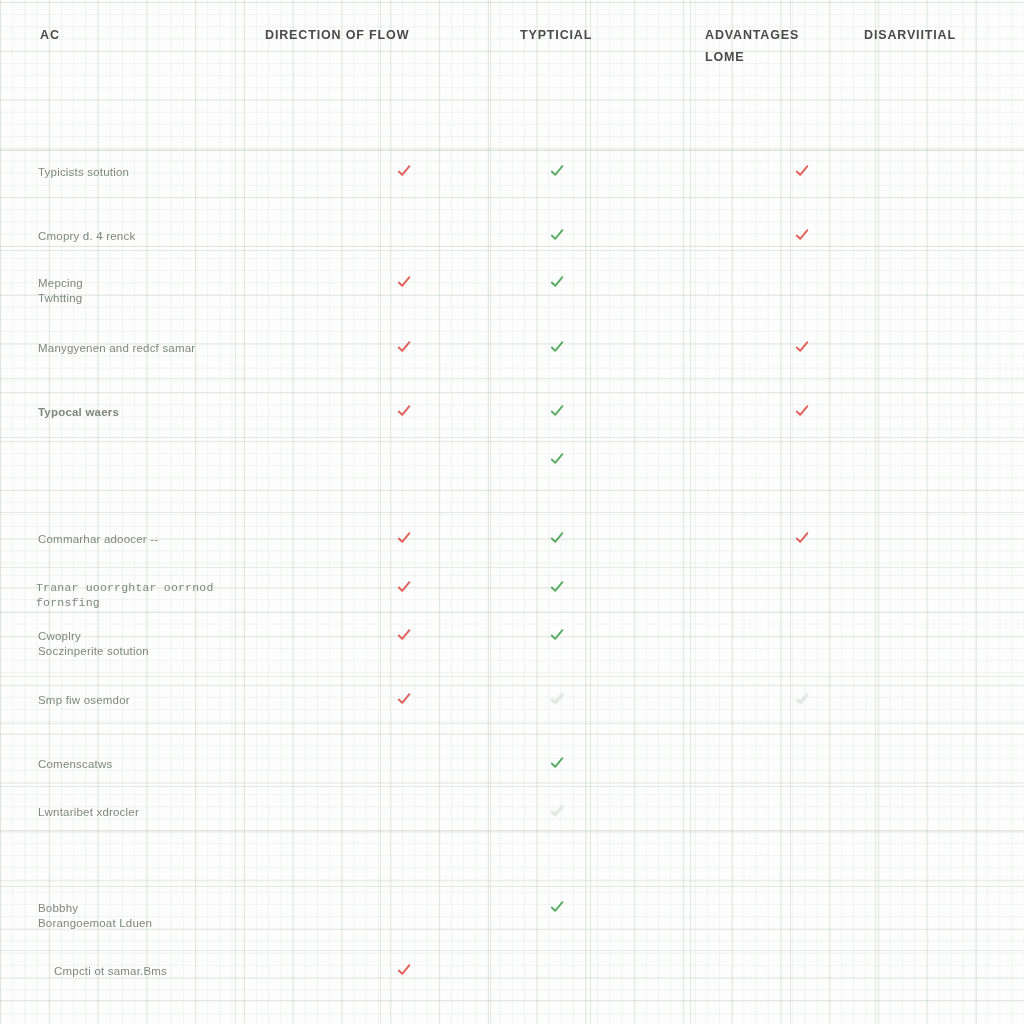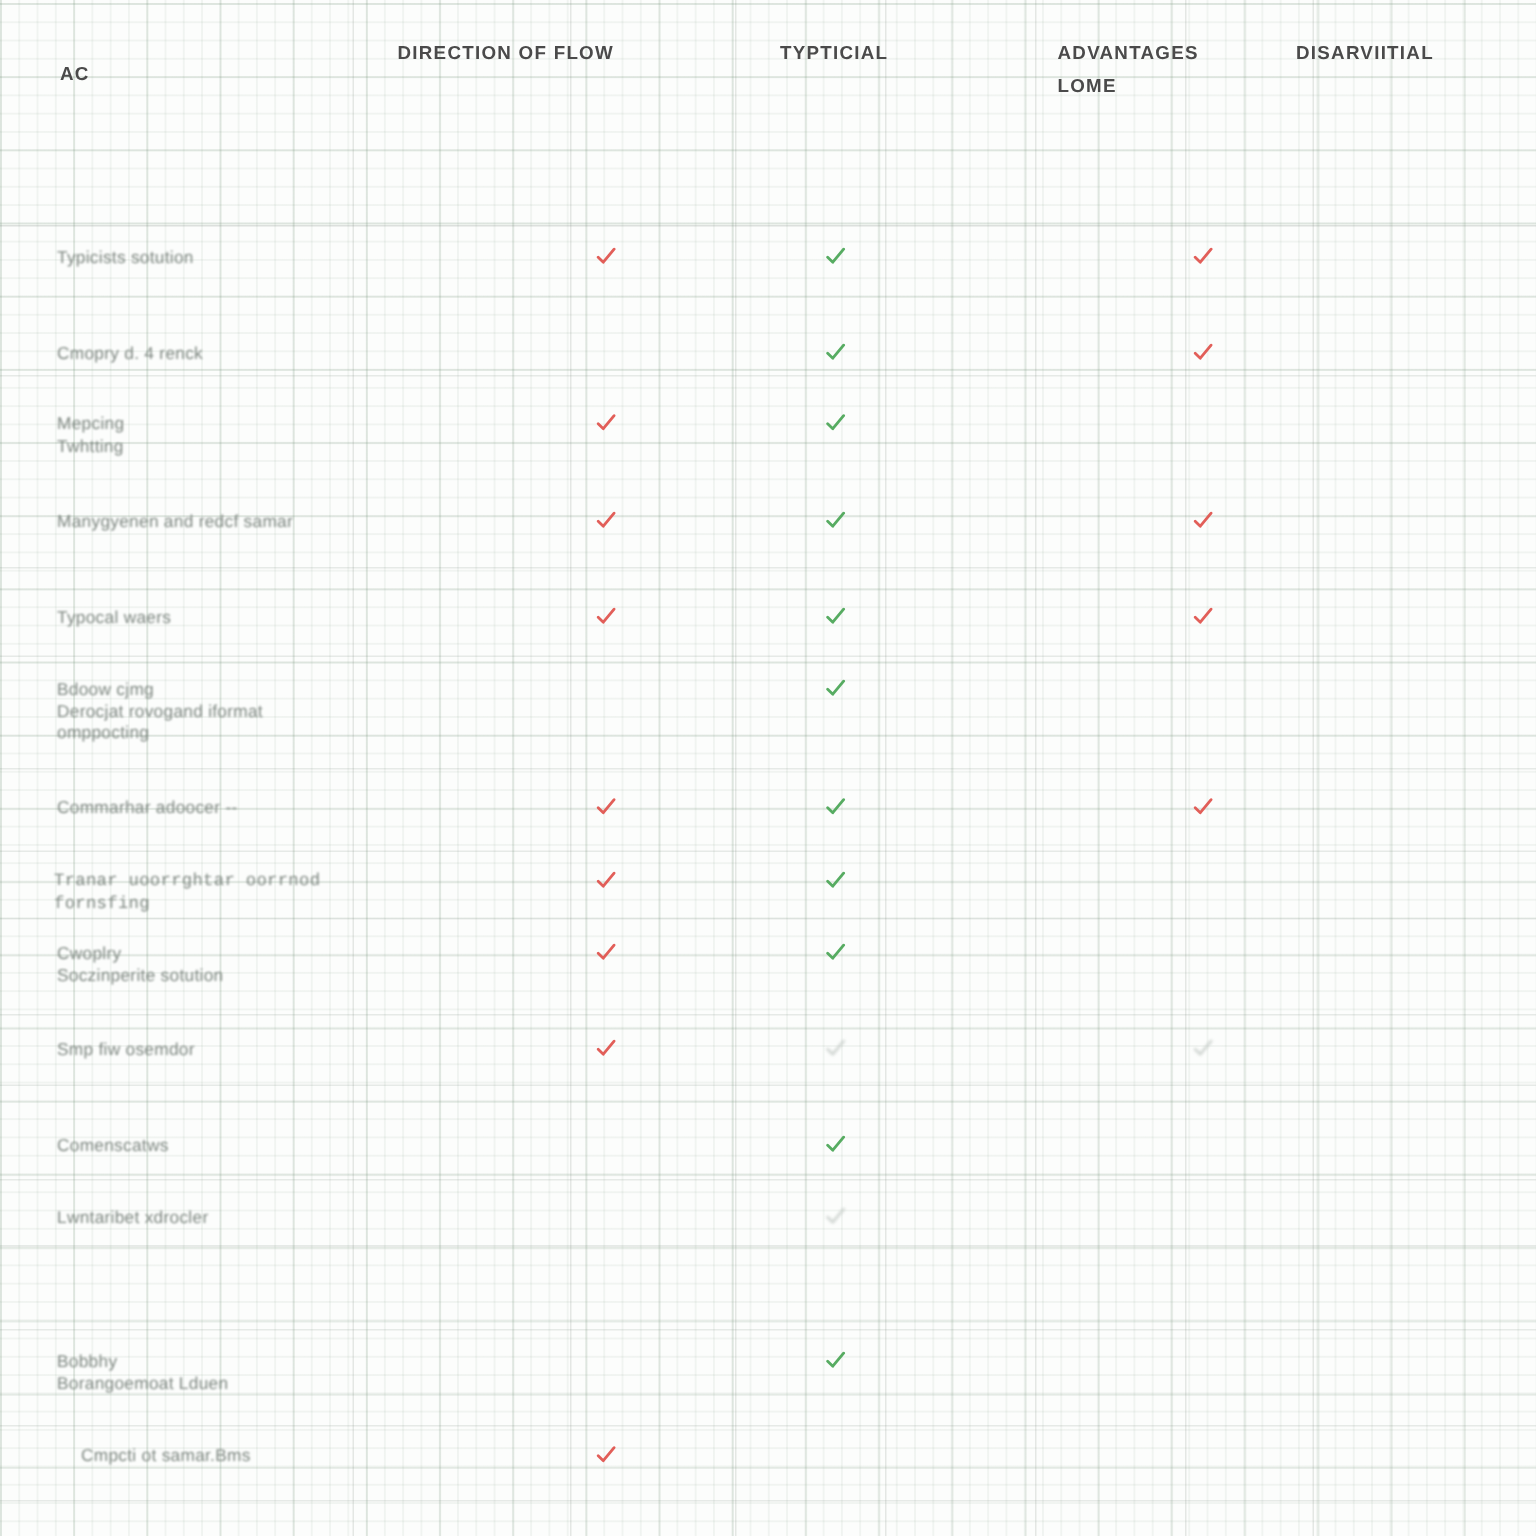--- a/index.html
+++ b/index.html
@@ -82,21 +82,21 @@
     <div class="hline" style="top: 512px;"></div>
     <div class="hline" style="top: 567px;"></div>
     <div class="hline" style="top: 612px;"></div>
     <div class="hline" style="top: 676px;"></div>
     <div class="hline" style="top: 723px;"></div>
     <div class="hline" style="top: 786px;"></div>
     <div class="hline" style="top: 830px;"></div>
     <div class="hline" style="top: 886px;"></div>
     <div class="hline" style="top: 950px;"></div>
     <div class="hline" style="top: 1000px;"></div>
-    <div class="hcell" style="left: 40px; top: 24px; margin-top: 14px;">AC</div>
+    <div class="hcell" style="left: 40px; top: 24px;">AC</div>
     <div class="hcell" style="left: 265px; top: 24px;">DIRECTION OF FLOW</div>
     <div class="hcell" style="left: 520px; top: 24px;">TYPTICIAL</div>
     <div class="hcell" style="left: 705px; top: 24px;">ADVANTAGES
 LOME</div>
     <div class="hcell" style="left: 864px; top: 24px;">DISARVIITIAL</div>
     <div class="rlabel" style="left: 38px; top: 165px;">Typicists sotution</div>
     <div class="mark red" style="left: 395px; top: 162px;">
       <svg viewBox="0 0 20 20" fill="none">
         <path d="M4.2 10.6 L8 14.2 L16 4.6" stroke-width="2.1" stroke-linecap="round" stroke-linejoin="round"></path>
       </svg>
@@ -143,39 +143,36 @@
     <div class="mark green" style="left: 548px; top: 338px;">
       <svg viewBox="0 0 20 20" fill="none">
         <path d="M4.2 10.6 L8 14.2 L16 4.6" stroke-width="2.1" stroke-linecap="round" stroke-linejoin="round"></path>
       </svg>
     </div>
     <div class="mark red" style="left: 793px; top: 338px;">
       <svg viewBox="0 0 20 20" fill="none">
         <path d="M4.2 10.6 L8 14.2 L16 4.6" stroke-width="2.1" stroke-linecap="round" stroke-linejoin="round"></path>
       </svg>
     </div>
-    <div class="rlabel" style="left: 38px; top: 405px;">Typocal waers</div>
+    <div class="rlabel" style="left: 38px; top: 405px; font-weight: bold;">Typocal waers</div>
     <div class="mark red" style="left: 395px; top: 402px;">
       <svg viewBox="0 0 20 20" fill="none">
         <path d="M4.2 10.6 L8 14.2 L16 4.6" stroke-width="2.1" stroke-linecap="round" stroke-linejoin="round"></path>
       </svg>
     </div>
     <div class="mark green" style="left: 548px; top: 402px;">
       <svg viewBox="0 0 20 20" fill="none">
         <path d="M4.2 10.6 L8 14.2 L16 4.6" stroke-width="2.1" stroke-linecap="round" stroke-linejoin="round"></path>
       </svg>
     </div>
     <div class="mark red" style="left: 793px; top: 402px;">
       <svg viewBox="0 0 20 20" fill="none">
         <path d="M4.2 10.6 L8 14.2 L16 4.6" stroke-width="2.1" stroke-linecap="round" stroke-linejoin="round"></path>
       </svg>
     </div>
-    <div class="rlabel" style="left: 38px; top: 453px;">Bdoow cjmg
-Derocjat rovogand iformat
-omppocting</div>
     <div class="mark green" style="left: 548px; top: 450px;">
       <svg viewBox="0 0 20 20" fill="none">
         <path d="M4.2 10.6 L8 14.2 L16 4.6" stroke-width="2.1" stroke-linecap="round" stroke-linejoin="round"></path>
       </svg>
     </div>
     <div class="rlabel" style="left: 38px; top: 532px;">Commarhar adoocer --</div>
     <div class="mark red" style="left: 395px; top: 529px;">
       <svg viewBox="0 0 20 20" fill="none">
         <path d="M4.2 10.6 L8 14.2 L16 4.6" stroke-width="2.1" stroke-linecap="round" stroke-linejoin="round"></path>
       </svg>

